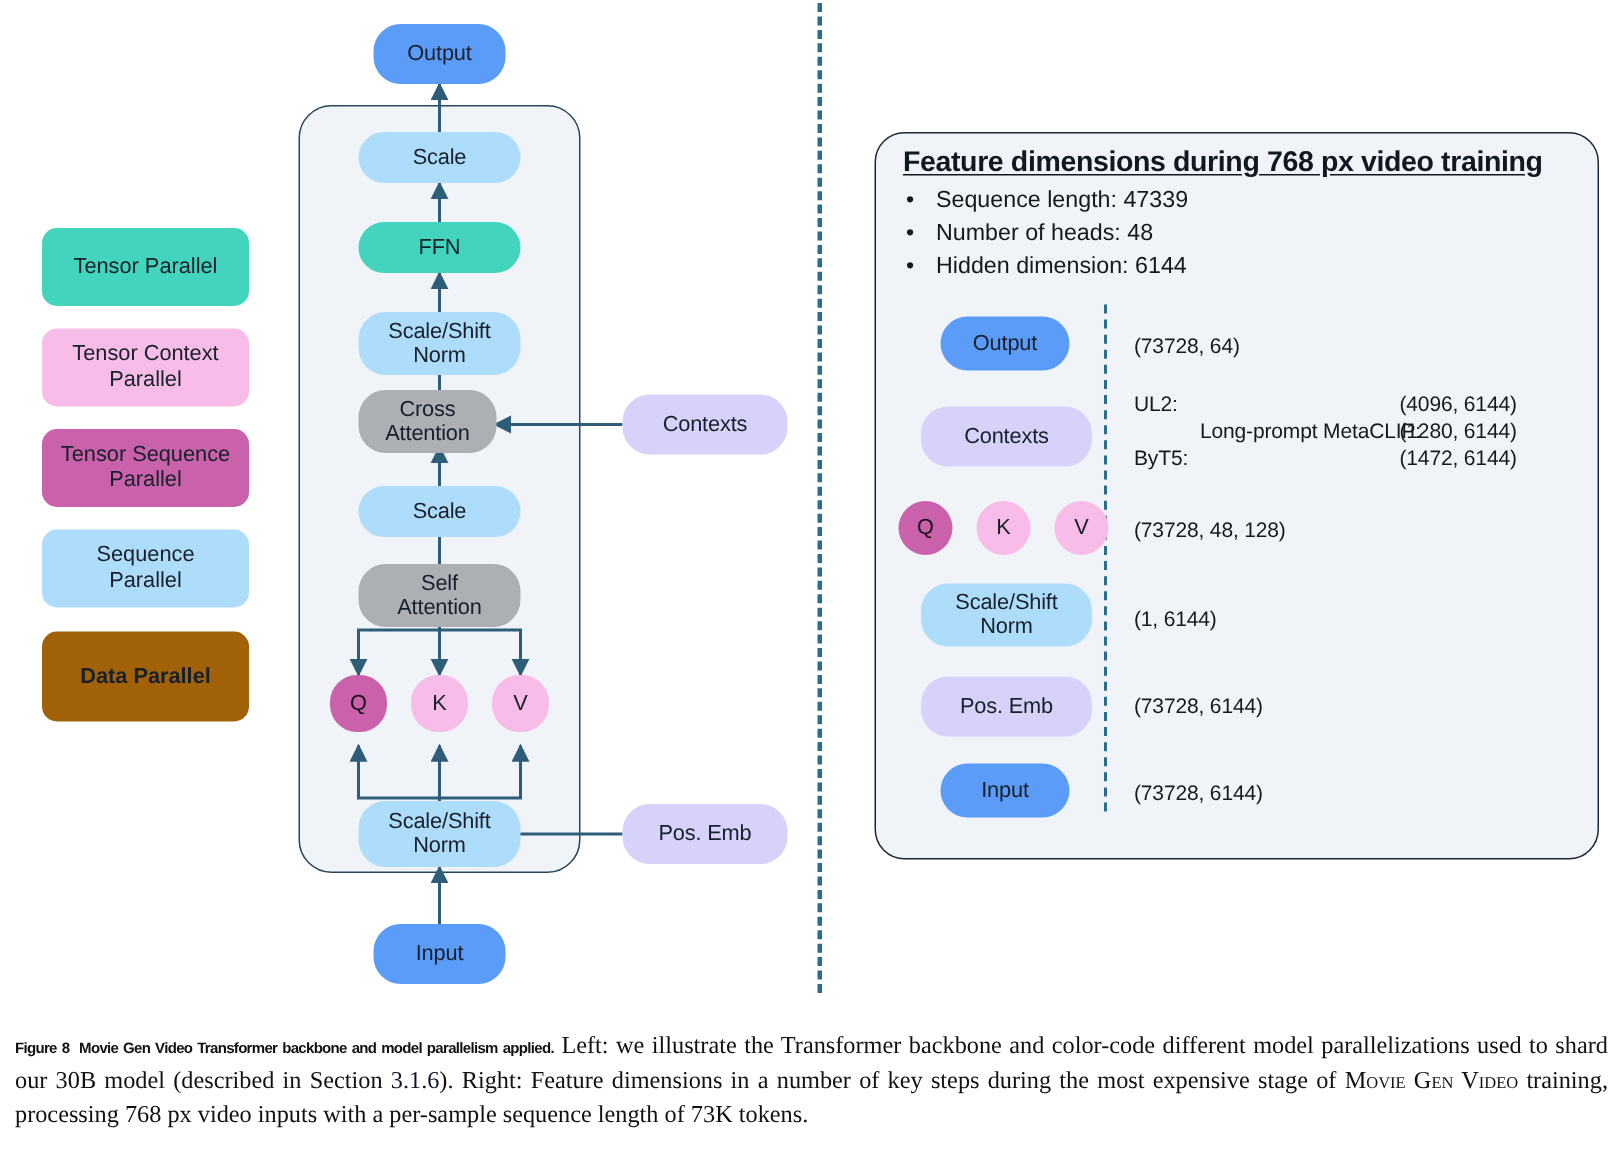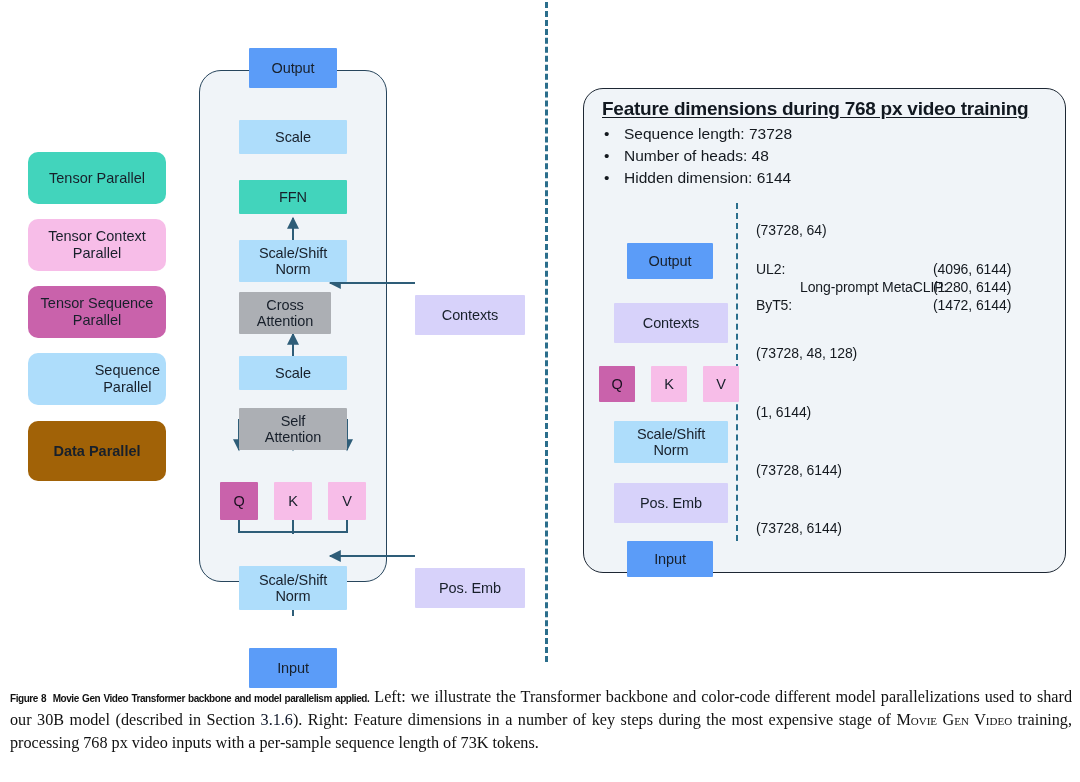--- a/index.html
+++ b/index.html
@@ -21,27 +21,26 @@
     height: 782px;
   }
 
   
   .node {
     position: absolute;
     display: flex;
     align-items: center;
     justify-content: center;
     text-align: center;
-    border-radius: 1px;
+    border-radius: 18px;
     color: #18202b;
     font-size: 14.5px;
     line-height: 1.12;
     box-sizing: border-box;
     letter-spacing: -0.1px;
-    margin-top: 32px;
   }
 
   
   .c-tensor      { background: #42D4BC; }
   .c-tensorctx   { background: #F7BDE8; }
   .c-tensorseq   { background: #C962AB; }
   .c-seq         { background: #AEDDFB; }
   .c-data        { background: #D7D2FA; }
   .c-io          { background: #5B9CF8; }
   .c-gray        { background: #ACAFB4; }
@@ -167,21 +166,21 @@
 <body>
 
 <div class="stage">
 
   <div id="legend-host">
       <div class="legend-item" style="top: 152px; height: 52px; background: rgb(66, 212, 188); white-space: pre-line;"><span>Tensor Parallel</span></div>
       <div class="legend-item" style="top: 219px; height: 52px; background: rgb(247, 189, 232); white-space: pre-line;"><span>Tensor Context
 Parallel</span></div>
       <div class="legend-item" style="top: 286px; height: 52px; background: rgb(201, 98, 171); white-space: pre-line;"><span>Tensor Sequence
 Parallel</span></div>
-      <div class="legend-item" style="top: 353px; height: 52px; background: rgb(174, 221, 251); white-space: pre-line; justify-content: flex-end;"><span>Sequence
+      <div class="legend-item" style="top: 353px; height: 52px; background: rgb(174, 221, 251); white-space: pre-line;"><span>Sequence
 Parallel</span></div>
       <div class="legend-item" style="top: 421px; height: 60px; background: #a16207; white-space: pre-line; font-weight: bold;"><span>Data Parallel</span></div>
     </div>
 
   <div class="block-container"></div>
 
   <svg class="arrows" viewBox="0 0 1080 700">
     <defs>
       <marker id="ah" markerWidth="7" markerHeight="7" refX="5.4" refY="3" orient="auto">
         <path d="M0,0 L6,3 L0,6 z" fill="#2e5d78"></path>
@@ -274,21 +273,21 @@
   <div class="node c-data" style="left:415px; top:536px; width:110px; height:40px;">
     <span>Pos. Emb</span>
   </div>
 
   <div class="center-divider"></div>
 
   <div class="right-panel">
     <div class="panel-title">Feature dimensions during 768 px video training</div>
 
     <div class="bullet-row" style="top:36px;">
-      <span class="dot">•</span><span>Sequence length: 73728</span>
+      <span class="dot">•</span><span>Sequence length: 47339</span>
     </div>
     <div class="bullet-row" style="top:58px;">
       <span class="dot">•</span><span>Number of heads: 48</span>
     </div>
     <div class="bullet-row" style="top:80px;">
       <span class="dot">•</span><span>Hidden dimension: 6144</span>
     </div>
 
     <div class="dashed-col" style="left:152px; top:114px; height:338px;"></div>
 

